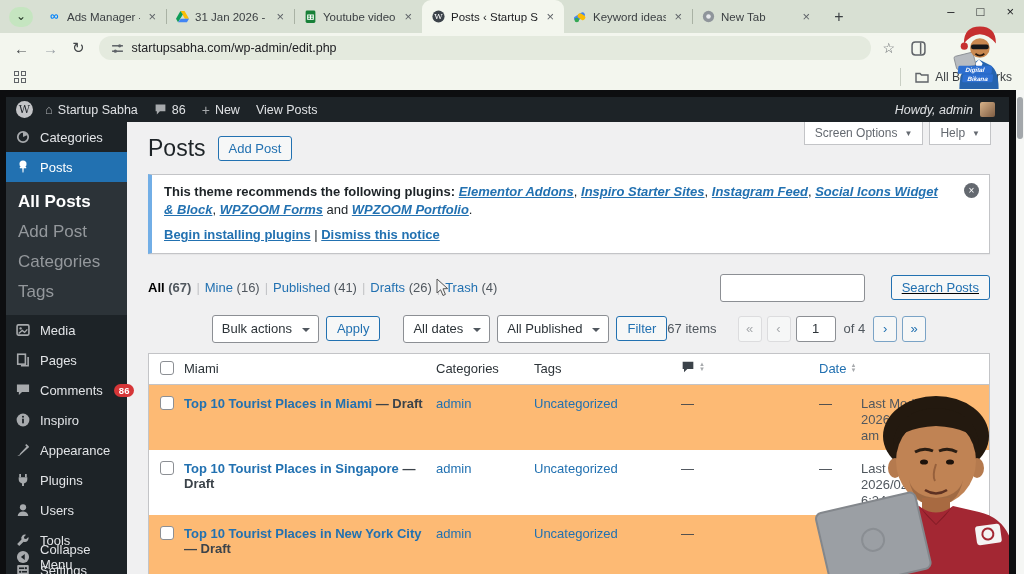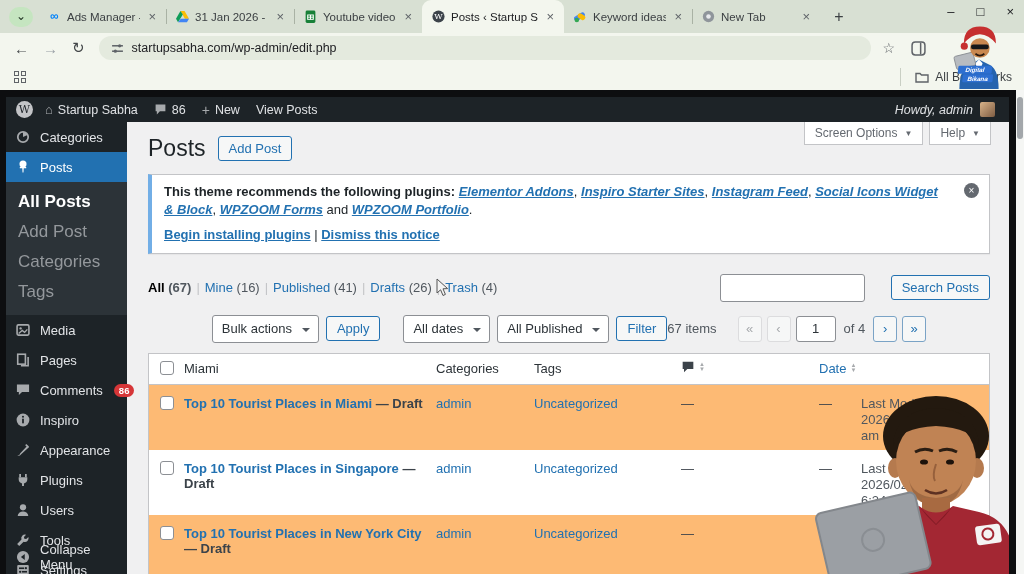--- a/index.html
+++ b/index.html
@@ -75,21 +75,21 @@
   .plugin-link { font-style:italic; font-weight:600; }
   .notice-actions { margin-top:8px; }
   .notice-actions a { font-weight:600; }
   .dismiss { position:absolute; top:8px; right:10px; width:15px; height:15px; border-radius:50%; background:#646970; color:#fff; font-size:10px; line-height:15px; text-align:center; }
   .views-row { display:flex; justify-content:space-between; align-items:flex-start; margin:20px 19px 0 21px; }
   .views { font-size:13px; padding-top:6px; color:#3c434a; }
   .views a { color:#2271b1; text-decoration:none; }
   .views .current-view { color:#000; font-weight:600; }
   .views .vcount { color:#50575e; }
   .views .vsep { color:#c3c4c7; margin:0 5px; }
-  .searchbox { display:flex; gap:26px; align-items:center; }
+  .searchbox { display:flex; gap:26px; align-items:center;text-decoration:underline; }
   .search-input { width:145px; height:28px; border:1px solid #8c8f94; border-radius:3px; background:#fff; padding:0 6px; font-size:13px; }
   .toolbar-row { display:flex; justify-content:center; align-items:center; margin:13px 19px 0 21px; }
   .tleft { display:flex; gap:7px; align-items:center; }
   .select { position:relative; height:28px; background:#fff; border:1px solid #8c8f94; border-radius:3px; font-size:13px; color:#2c3338; display:flex; align-items:center; padding:0 26px 0 9px; }
   .select .chev { position:absolute; right:8px; top:12px; border:4px solid transparent; border-top-color:#50575e; }
   .gap { width:9px; }
   .pagination { display:flex; align-items:center; gap:5px; font-size:13px; color:#50575e; }
   .pagination .count { margin-right:16px; }
   .pg { display:inline-block; min-width:24px; height:26px; line-height:24px; text-align:center; border:1px solid #7aa3c6; border-radius:3px; background:#f6f7f7; color:#2271b1; text-decoration:none; font-size:13px; }
   .pg.disabled { border-color:#dcdcde; color:#a7aaad; background:#f6f7f7; }

